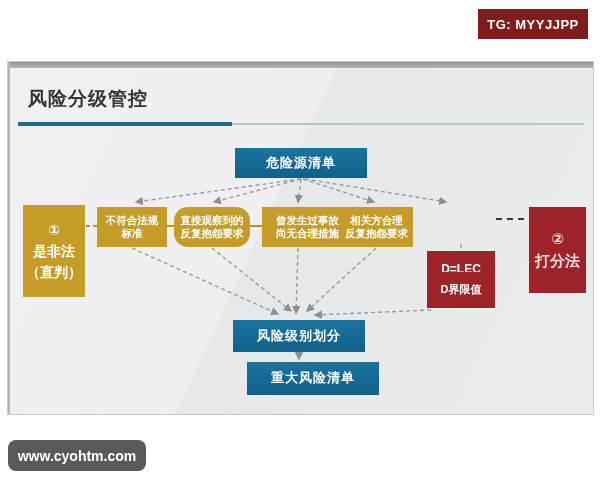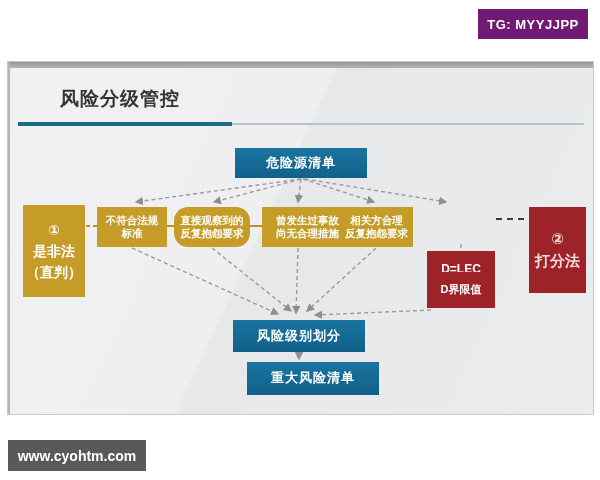--- a/index.html
+++ b/index.html
@@ -3,47 +3,46 @@
 <meta charset="utf-8">
 <style>
   html,body{margin:0;padding:0;}
   body{
     width:600px;height:480px;position:relative;background:#ffffff;overflow:hidden;
     font-family:"Liberation Sans","DejaVu Sans",sans-serif;
   }
   
   .tg-badge{
     position:absolute;left:478px;top:9px;width:110px;height:30px;
-    background:#701a75;color:#fff;font-size:13px;font-weight:bold;
+    background:#7f1d1d;color:#fff;font-size:13px;font-weight:bold;
     display:flex;align-items:center;justify-content:center;letter-spacing:.5px;
   }
   
   .wm-badge{
     position:absolute;left:8px;top:440px;width:138px;height:31px;
     background:#595959;color:#fff;font-size:14px;font-weight:bold;
-    display:flex;align-items:center;justify-content:center;
+    display:flex;align-items:center;justify-content:center;border-radius:8px;
   }
   
   .slide{
     position:absolute;left:8px;top:62px;width:585px;height:352px;
     background:linear-gradient(115deg,#f1f1f3 0%,#efeff1 44%,#e7e8ea 44.5%,#ebecee 100%);
     outline:1px solid #c9c9cc;
   }
   .slide::before{
     content:"";position:absolute;left:0;top:0;width:100%;height:6px;
     background:linear-gradient(#94959a,#b4b5b9);
   }
   .slide::after{
     content:"";position:absolute;left:0;top:0;width:2px;height:100%;
     background:#b4b5b9;
   }
   .title{
     position:absolute;left:20px;top:24px;font-size:19px;font-weight:bold;color:#333;
     letter-spacing:1px;
-    margin-left:32px;
   }
   .rule-thick{position:absolute;left:10px;top:60px;width:214px;height:4px;background:#1c6c84;}
   .rule-thin{position:absolute;left:224px;top:61px;width:352px;height:2px;background:#b2c6ca;}
 
   .box{
     position:absolute;display:flex;flex-direction:column;align-items:center;justify-content:center;
     color:#fff;text-align:left;z-index:2;line-height:1.25;
   }
   .blue{background:linear-gradient(#1a74a0,#11608a);font-weight:bold;font-size:13px;letter-spacing:1px;}
   .gold{background:#c59c28;font-size:10.5px;font-weight:bold;}

